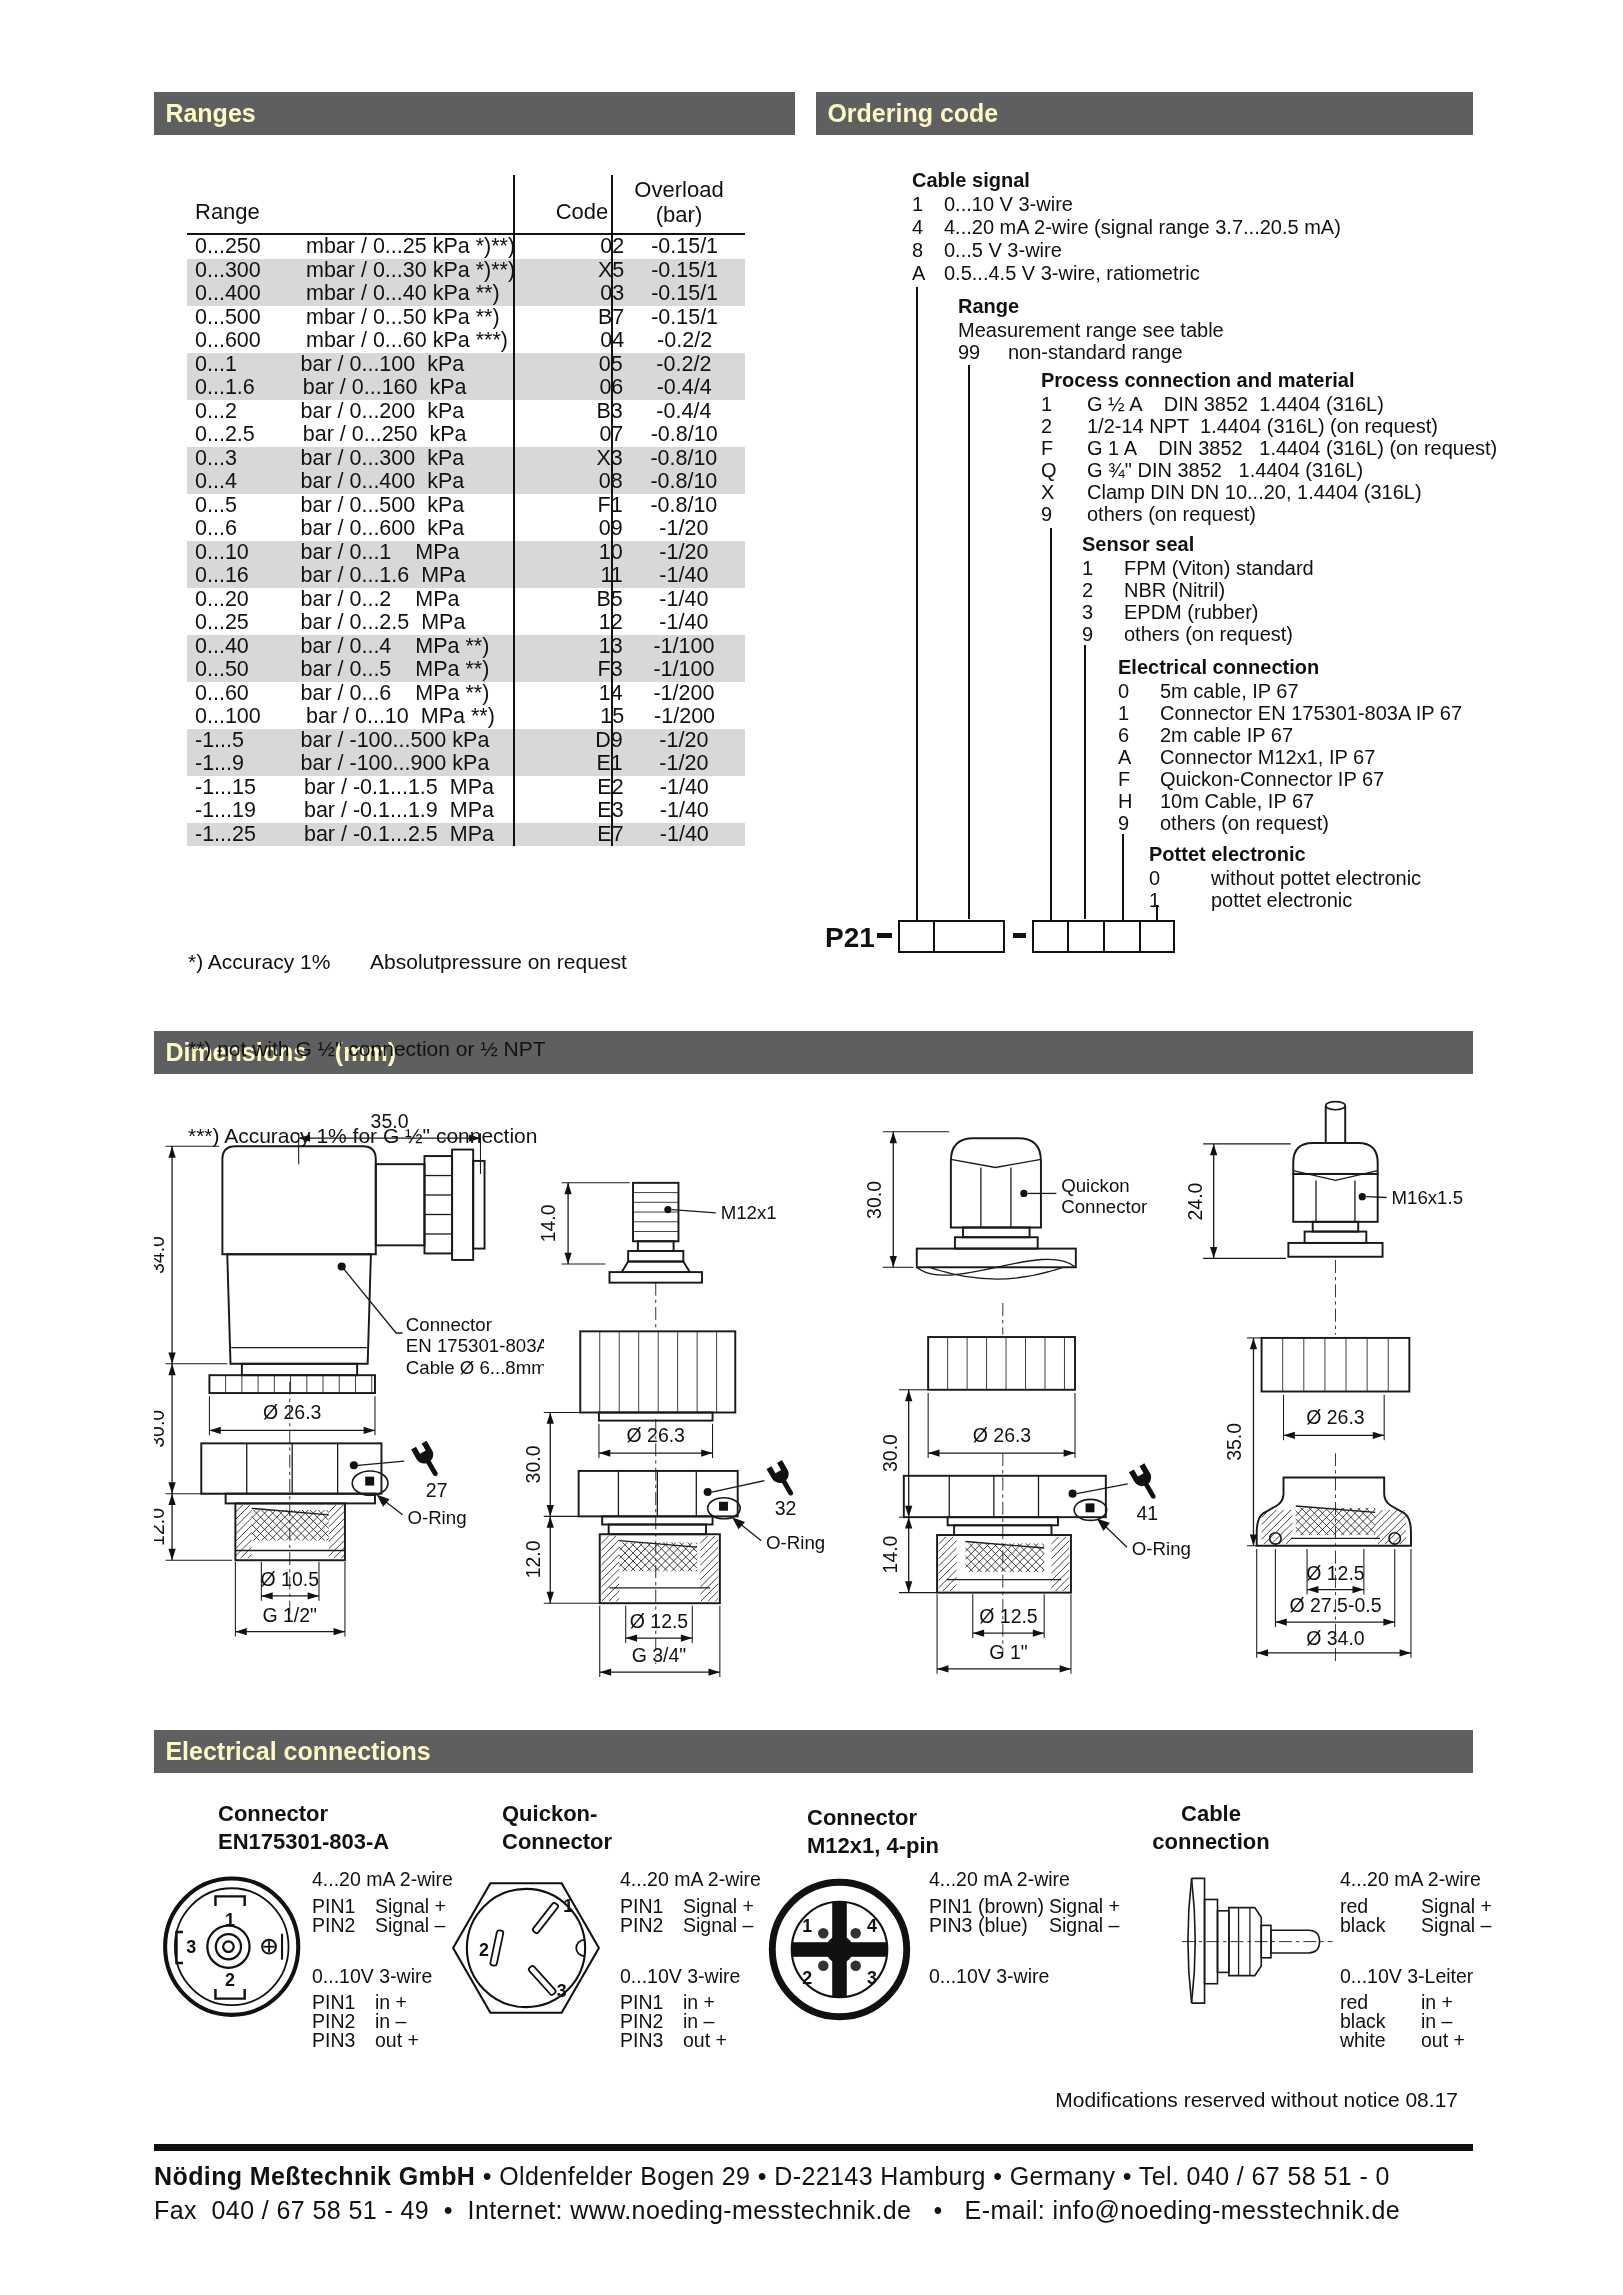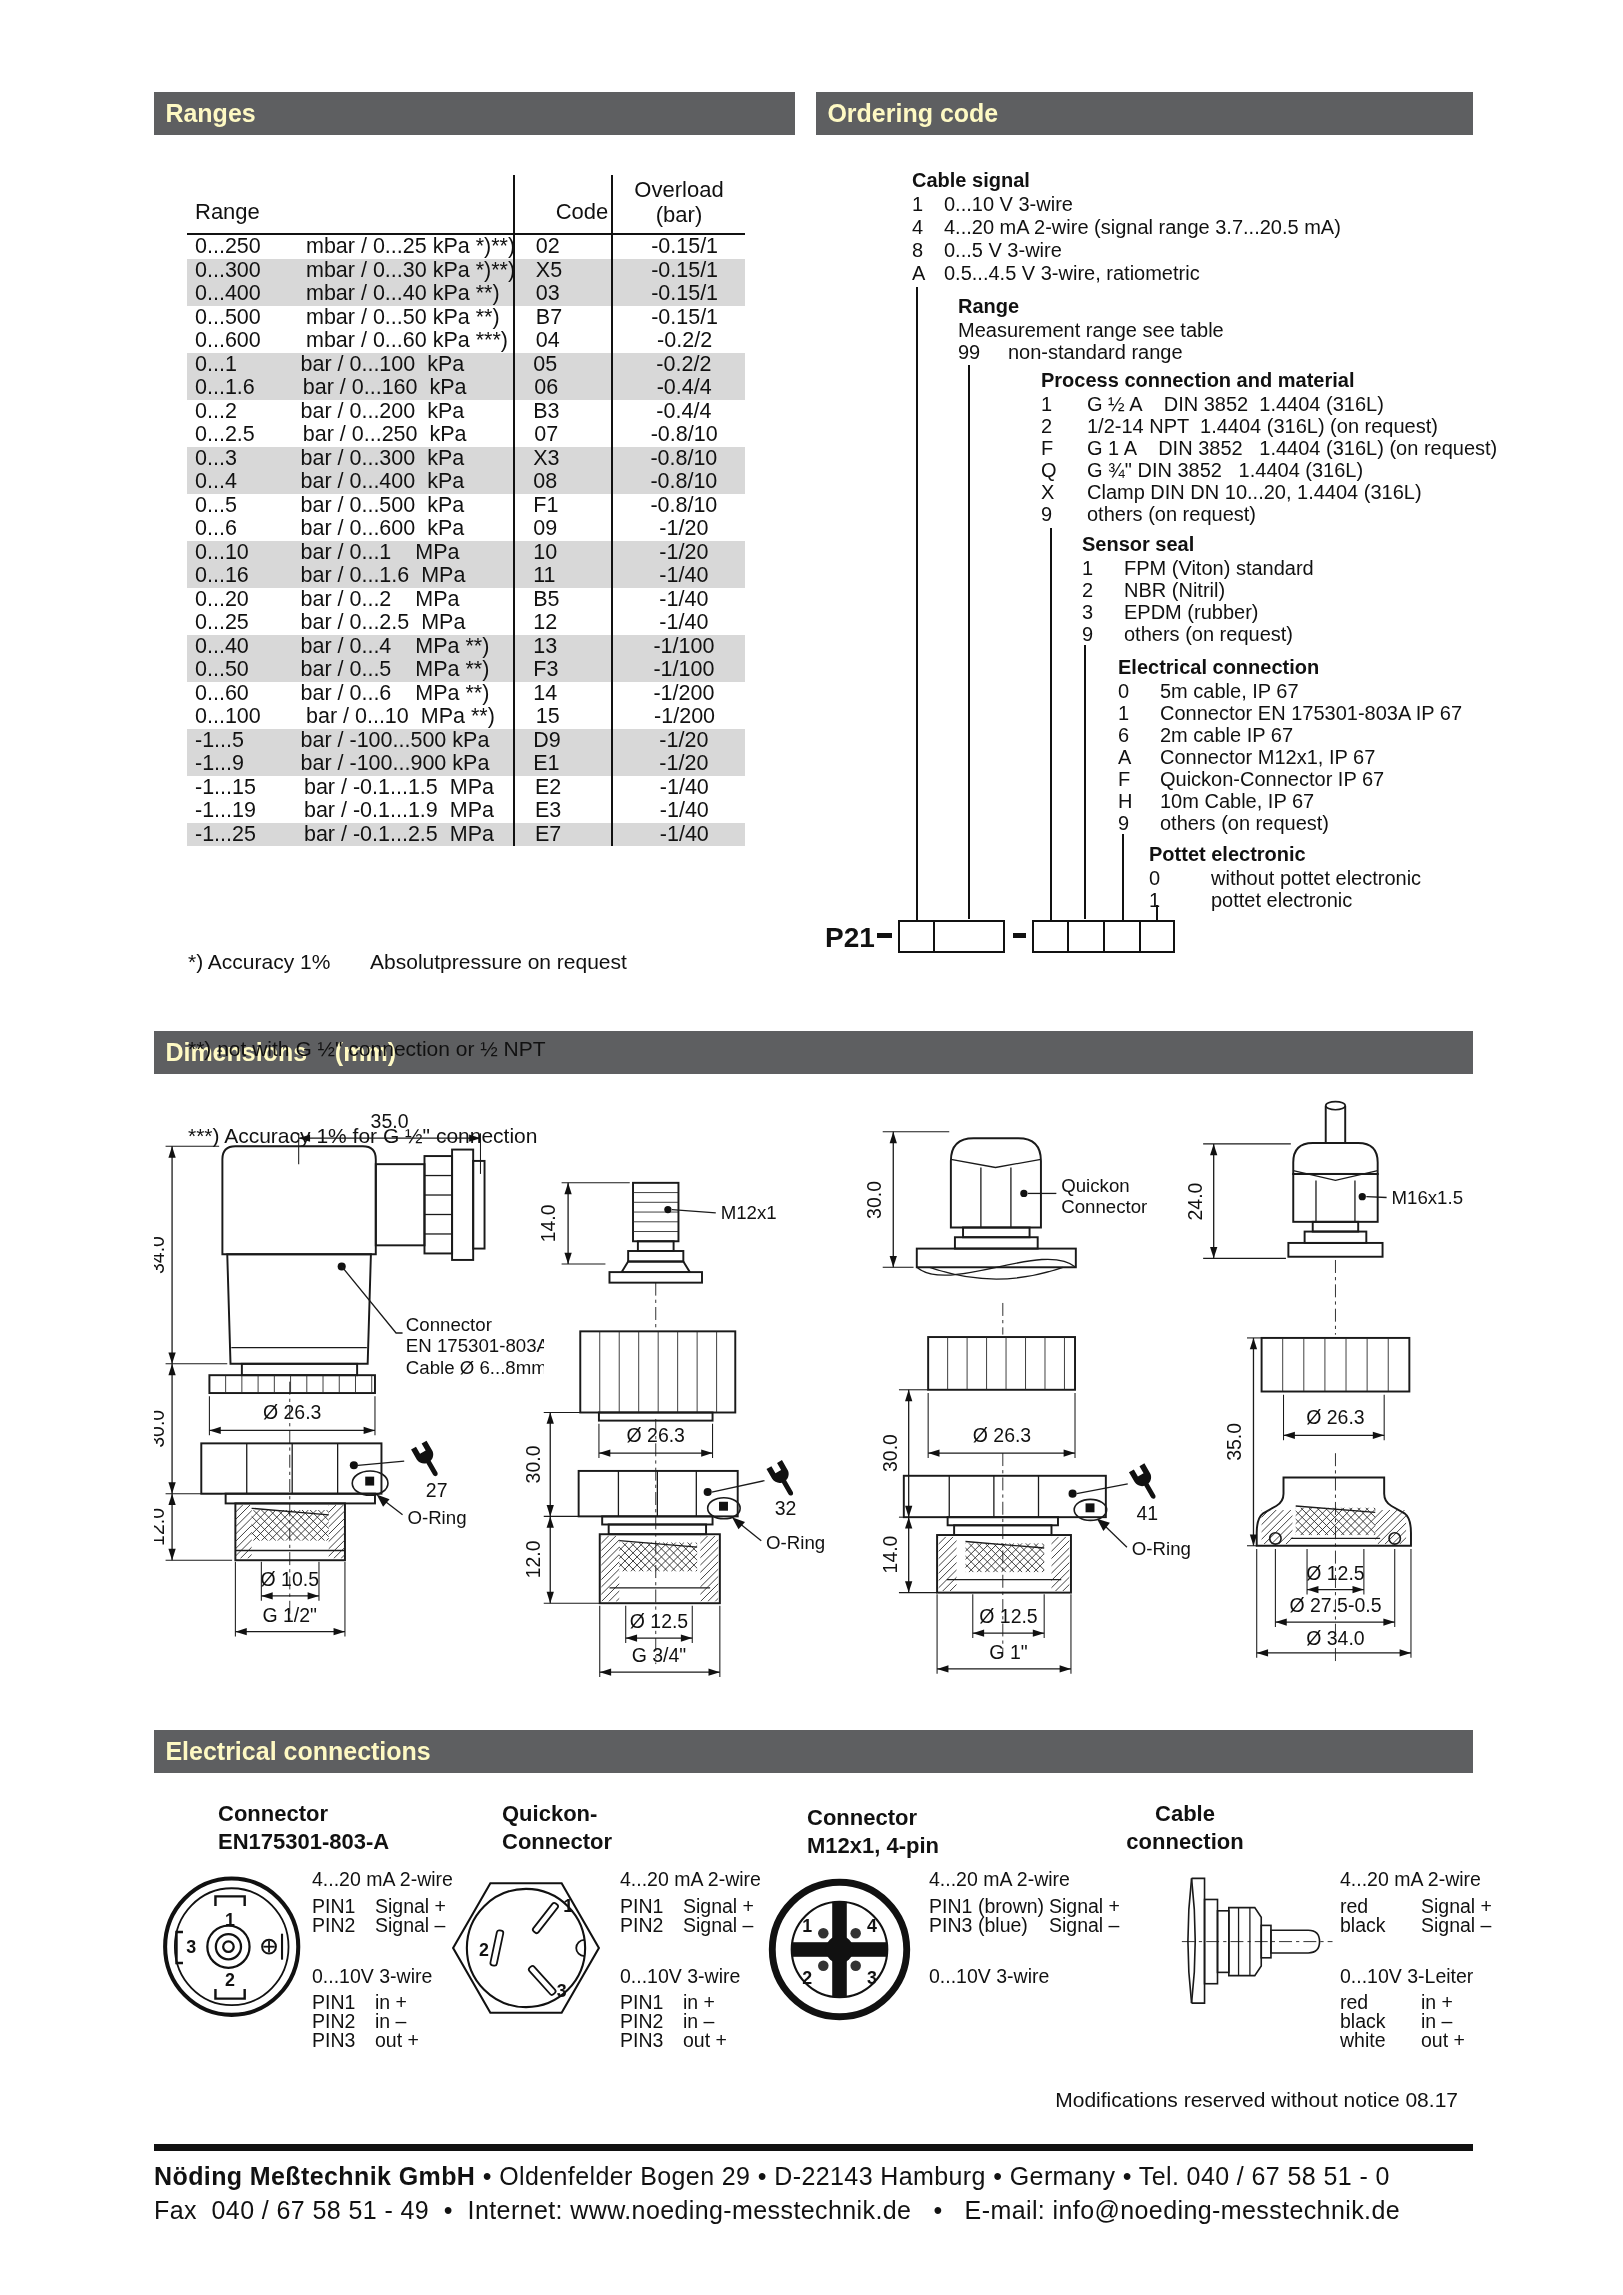--- a/index.html
+++ b/index.html
@@ -11,21 +11,21 @@
   
   .rtable{left:187px;top:170px;width:558px;}
   .rhead{position:relative;height:63px;border-bottom:2.4px solid #111;font-size:22px;}
   .rhead .h-range{position:absolute;left:8px;top:29px;}
   .rhead .h-code{position:absolute;left:326px;width:98px;text-align:center;top:29px;padding-left:20px;}
   .rhead .h-ovl{position:absolute;left:425px;width:134px;text-align:center;top:6.5px;line-height:25px;}
   .rrow{display:flex;height:23.5px;line-height:23.5px;font-size:21.5px;}
   .rrow.shaded{background:#d8d8d8;}
   .c-val{width:71px;padding-left:8px;box-sizing:border-box;white-space:pre;}
   .c-unit{width:255px;white-space:pre;margin-left:48px;}
-  .c-code{width:98px;text-align:left;}
+  .c-code{width:98px;text-align:right;}
   .c-ovl{width:134px;text-align:center;}
   .vline{width:1.6px;background:#111;}
   .fnotes{left:188px;top:889px;font-size:21px;line-height:29px;white-space:pre;}
   
   .og{font-size:20px;}
   .og-h{font-weight:bold;height:24px;line-height:23px;white-space:pre;}
   .og-row{height:22px;line-height:22px;white-space:pre;}
   .og.sp4 .og-row{height:23px;line-height:23px;}
   .og-c{display:inline-block;min-width:var(--cw,32px);}
   .oline{width:1.6px;background:#111;}
@@ -905,21 +905,21 @@
       <div>EN175301-803-A</div>
   </div>
   <div class="abs etitle" style="left:502px;top:1800px;">
     <div>Quickon-</div>
       <div>Connector</div>
   </div>
   <div class="abs etitle" style="left:807px;top:1804px;">
     <div>Connector</div>
       <div>M12x1, 4-pin</div>
   </div>
-  <div class="abs etitle" style="left:1104px;top:1800px;width:162px;text-align:center;">
+  <div class="abs etitle" style="left:1130px;top:1800px;width:162px;text-align:center;">
     <div>Cable</div>
       <div>connection</div>
   </div>
 
   <svg class="abs" style="left:157px;top:1872px;" width="151" height="151" viewBox="0 0 186 186">
     <ellipse cx="92" cy="92" rx="82" ry="84" fill="none" stroke="#111" stroke-width="5"></ellipse>
     <ellipse cx="92" cy="92" rx="70" ry="72" fill="none" stroke="#111" stroke-width="2.2"></ellipse>
     <circle cx="88" cy="92" r="26" fill="none" stroke="#111" stroke-width="2.8"></circle>
     <circle cx="88" cy="92" r="15.5" fill="none" stroke="#111" stroke-width="2.8"></circle>
     <circle cx="88" cy="92" r="6.5" fill="none" stroke="#111" stroke-width="2.8"></circle>

